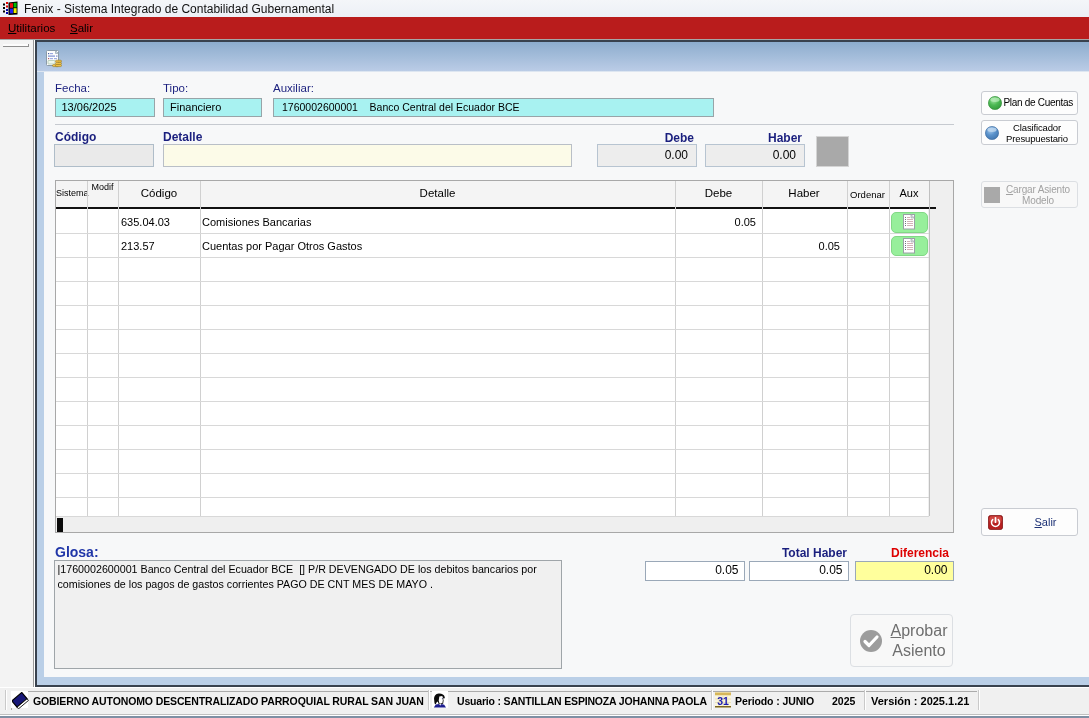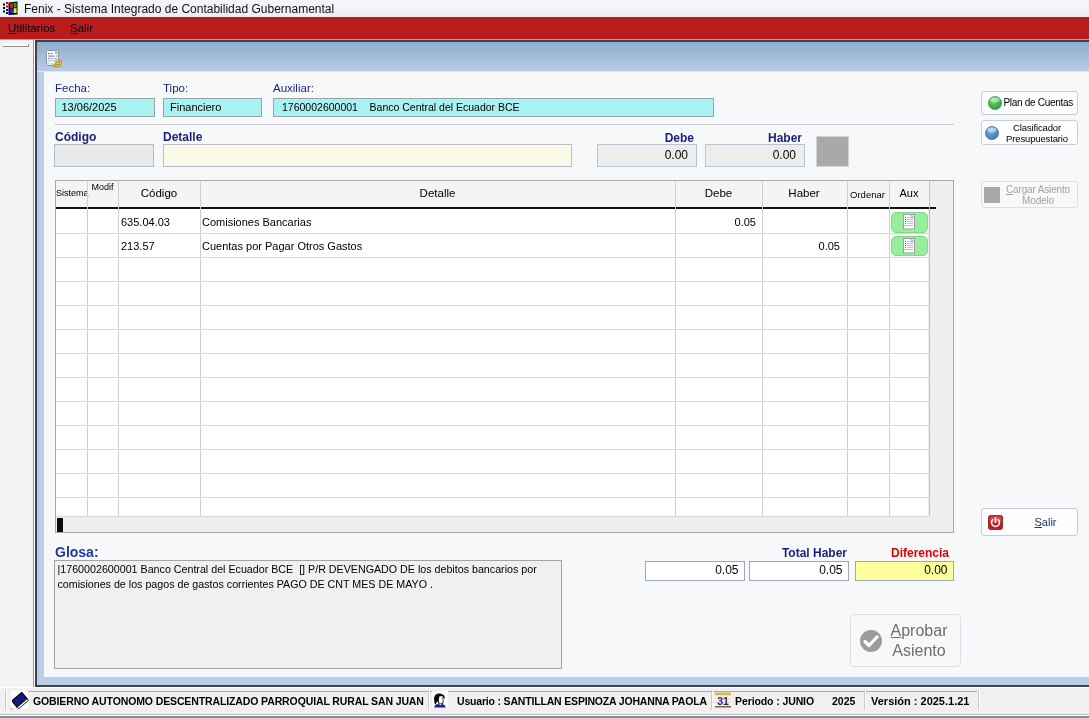--- a/index.html
+++ b/index.html
@@ -188,21 +188,21 @@
 <div class="abs" style="left:55px;top:544px;font-size:14px;font-weight:bold;color:#2036a8;">Glosa:</div>
 <div class="abs" style="left:53.5px;top:559.5px;width:508px;height:109px;background:#f0f0f0;border:1px solid #9fa5a9;font-size:10.7px;line-height:15.2px;padding:1.5px 3px;color:#000;">|1760002600001 Banco Central del Ecuador BCE&nbsp;&nbsp;[] P/R DEVENGADO DE los debitos bancarios por comisiones de los pagos de gastos corrientes PAGO DE CNT MES DE MAYO .</div>
 
 <div class="abs navy" style="left:644px;top:568px;width:100px;font-size:12px;font-weight:bold;text-align:right;">Total Debe</div>
 <div class="abs navy" style="left:748px;top:546px;width:99px;font-size:12px;font-weight:bold;text-align:right;">Total Haber</div>
 <div class="abs" style="left:854px;top:546px;width:95px;font-size:12px;font-weight:bold;text-align:right;color:#dd0000;">Diferencia</div>
 <div class="abs" style="left:644.5px;top:561px;width:100px;height:19.5px;background:#fff;border:1px solid #9aa8b8;font-size:12px;line-height:17.5px;text-align:right;padding-right:5px;">0.05</div>
 <div class="abs" style="left:748.5px;top:561px;width:100px;height:19.5px;background:#fff;border:1px solid #9aa8b8;font-size:12px;line-height:17.5px;text-align:right;padding-right:5px;">0.05</div>
 <div class="abs" style="left:854.5px;top:561px;width:99px;height:19.5px;background:#ffff9c;border:1px solid #9aa8b8;font-size:12px;line-height:17.5px;text-align:right;padding-right:5px;">0.00</div>
 
-<div class="abs" style="left:850px;top:613.5px;width:111px;height:53px;background:#f8f8f8;border:1px solid #dcdfe3;border-radius:4px;">
+<div class="abs" style="left:850px;top:613.5px;width:103px;height:53px;background:#f8f8f8;border:1px solid #dcdfe3;border-radius:4px;">
   <svg class="abs" style="left:8px;top:14px;" width="24" height="24" viewBox="0 0 24 24">
     <circle cx="12" cy="12" r="11" fill="#9c9c9c"></circle>
     <path d="M6 12.5 L10 16.5 L18 8" stroke="#fff" stroke-width="3.2" fill="none" stroke-linecap="round" stroke-linejoin="round"></path>
   </svg>
   <div class="abs" style="left:36px;top:6px;width:64px;text-align:center;font-size:16px;line-height:20px;color:#6e6e6e;"><u>A</u>probar<br>Asiento</div>
 </div>
 
 <svg class="abs" style="left:0;top:0;" width="0" height="0">
   <defs>
     <radialGradient id="gball" cx="0.4" cy="0.3" r="0.8">

